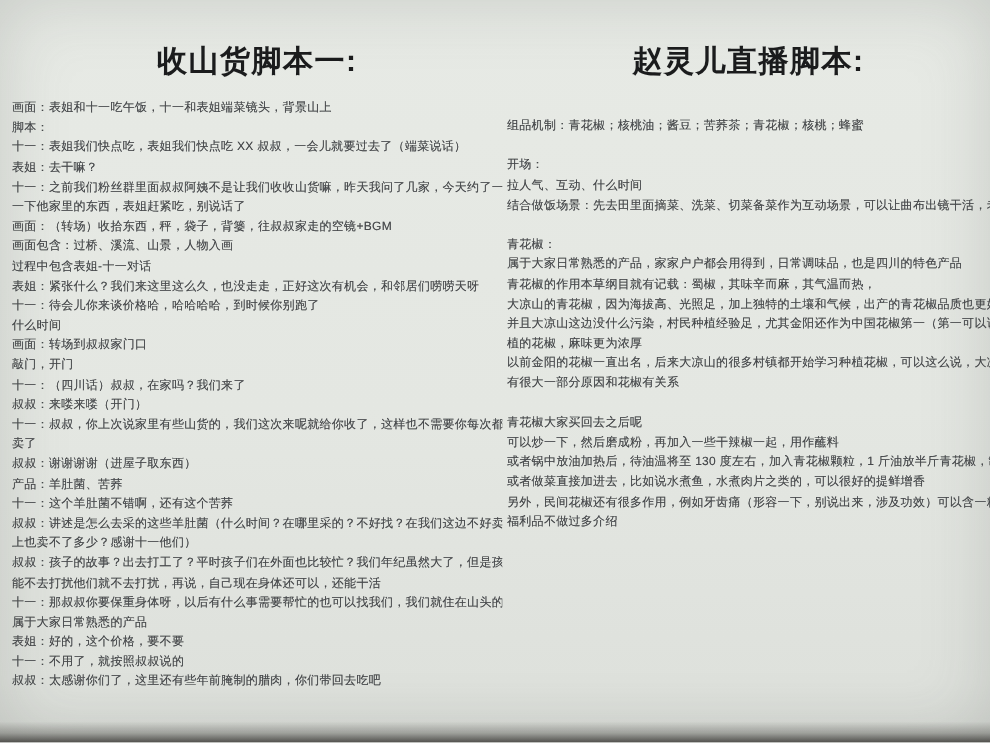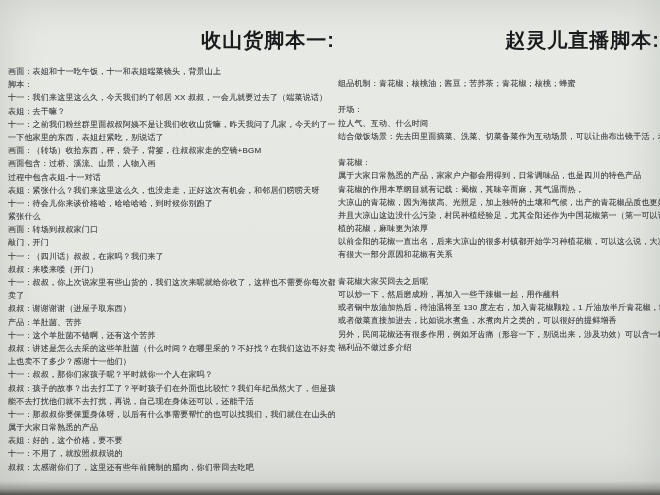--- a/index.html
+++ b/index.html
@@ -32,21 +32,21 @@
     background: linear-gradient(to bottom, rgba(52,50,46,0) 0%, rgba(52,50,46,0.30) 55%, rgba(34,32,29,0.72) 100%);
   }
   .col {
     position: absolute;
     top: 0;
     overflow: hidden;
   }
   .col-left  { left: 8px;  width: 327px; height: 495px; }
   .col-right { left: 338px; width: 322px; height: 368px; }
   .script-title {
-    text-align: right;
+    text-align: center;
     font-weight: bold;
     font-size: 20px;
     letter-spacing: 1px;
     color: #1b1c1d;
     margin: 27px 0 0 0;
     white-space: nowrap;
   }
   .col-left  .lines { margin-top: 11px; }
   .col-right .lines { margin-top: 23px; }
   .line {
@@ -63,42 +63,41 @@
 </head>
 <body>
 
 <div class="page">
 
   <div class="col col-left">
     <div class="script-title">收山货脚本一:</div>
     <div class="lines">
         <div class="line">画面：表姐和十一吃午饭，十一和表姐端菜镜头，背景山上</div>
         <div class="line">脚本：</div>
-        <div class="line">十一：我们来这里这么久，今天我们约了邻居 XX 叔叔，一会儿就要过去了（端菜说话）</div>
+        <div class="line">十一：表姐我们快点吃，表姐我们快点吃 XX 叔叔，一会儿就要过去了（端菜说话）</div>
         <div class="line">表姐：去干嘛？</div>
         <div class="line">十一：之前我们粉丝群里面叔叔阿姨不是让我们收收山货嘛，昨天我问了几家，今天约了一个叔</div>
         <div class="line">一下他家里的东西，表姐赶紧吃，别说话了</div>
         <div class="line">画面：（转场）收拾东西，秤，袋子，背篓，往叔叔家走的空镜+BGM</div>
         <div class="line">画面包含：过桥、溪流、山景，人物入画</div>
         <div class="line">过程中包含表姐-十一对话</div>
         <div class="line">表姐：紧张什么？我们来这里这么久，也没走走，正好这次有机会，和邻居们唠唠天呀</div>
         <div class="line">十一：待会儿你来谈价格哈，哈哈哈哈，到时候你别跑了</div>
-        <div class="line">紧张什么</div>
+        <div class="line">什么时间</div>
         <div class="line">画面：转场到叔叔家门口</div>
         <div class="line">敲门，开门</div>
         <div class="line">十一：（四川话）叔叔，在家吗？我们来了</div>
         <div class="line">叔叔：来喽来喽（开门）</div>
         <div class="line">十一：叔叔，你上次说家里有些山货的，我们这次来呢就给你收了，这样也不需要你每次都去街</div>
         <div class="line">卖了</div>
         <div class="line">叔叔：谢谢谢谢（进屋子取东西）</div>
         <div class="line">产品：羊肚菌、苦荞</div>
         <div class="line">十一：这个羊肚菌不错啊，还有这个苦荞</div>
         <div class="line">叔叔：讲述是怎么去采的这些羊肚菌（什么时间？在哪里采的？不好找？在我们这边不好卖？街</div>
         <div class="line">上也卖不了多少？感谢十一他们）</div>
-        <div class="line">十一：叔叔，那你们家孩子呢？平时就你一个人在家吗？</div>
         <div class="line">叔叔：孩子的故事？出去打工了？平时孩子们在外面也比较忙？我们年纪虽然大了，但是孩子们</div>
         <div class="line">能不去打扰他们就不去打扰，再说，自己现在身体还可以，还能干活</div>
         <div class="line">十一：那叔叔你要保重身体呀，以后有什么事需要帮忙的也可以找我们，我们就住在山头的那一</div>
         <div class="line">属于大家日常熟悉的产品</div>
         <div class="line">表姐：好的，这个价格，要不要</div>
         <div class="line">十一：不用了，就按照叔叔说的</div>
         <div class="line">叔叔：太感谢你们了，这里还有些年前腌制的腊肉，你们带回去吃吧</div>
       </div>
   </div>
 

